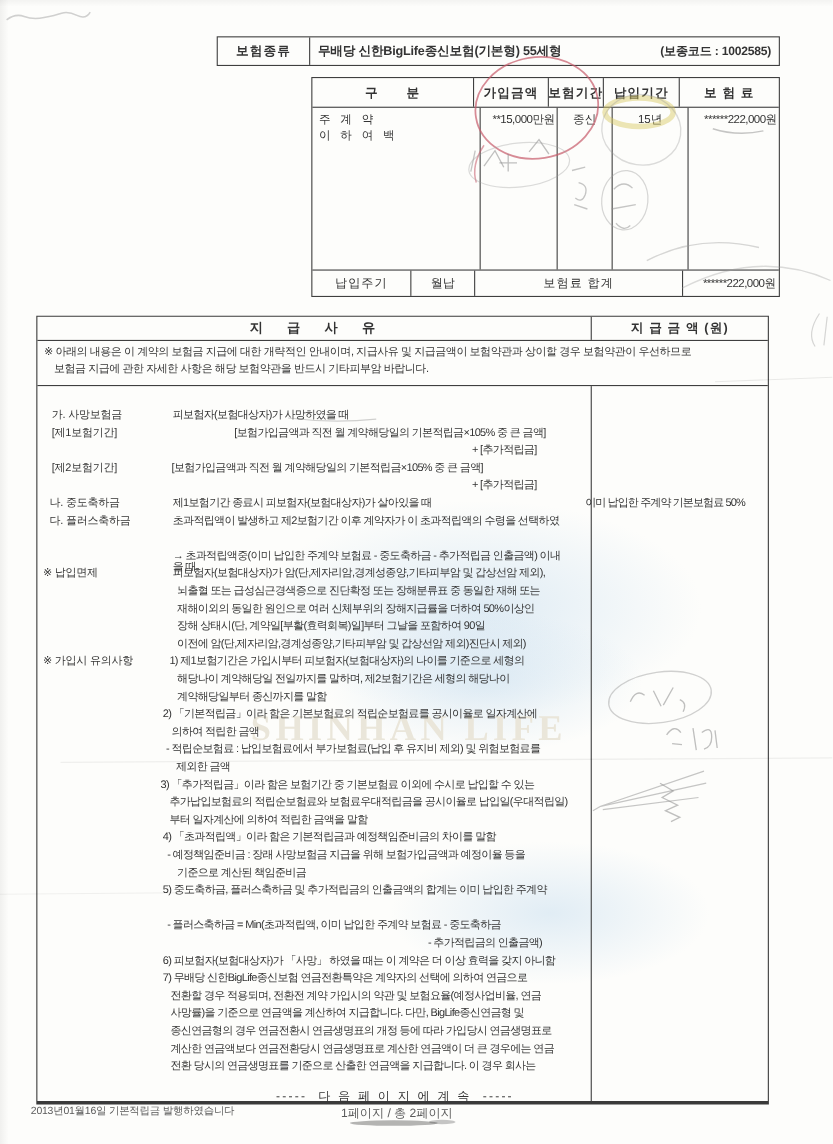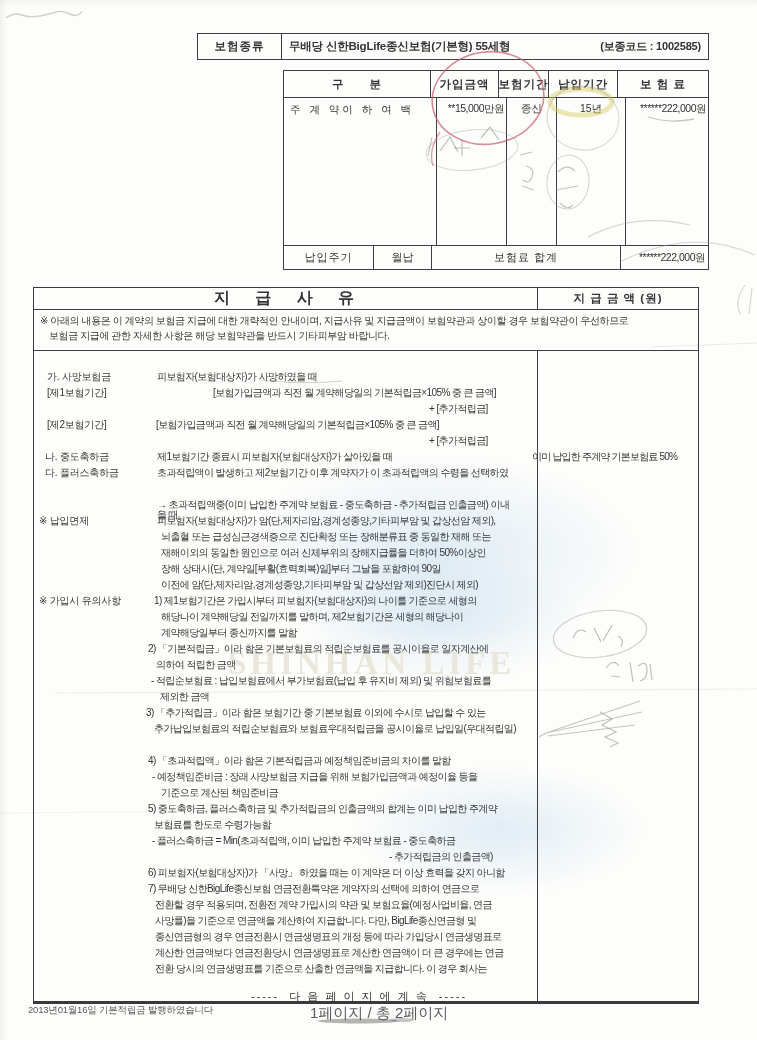--- a/index.html
+++ b/index.html
@@ -37,57 +37,57 @@
 
   
   .t2{position:absolute;left:283px;top:70px;width:424px;height:198px;
       border:1.5px solid #3f3f3f;display:flex;flex-direction:column;z-index:2}
   .t2 .hrow{display:flex;height:26px;border-bottom:1.2px solid #3f3f3f}
   .t2 .hc{border-right:1.2px solid #3f3f3f;display:flex;align-items:center;justify-content:center;
       font-size:11.5px;font-weight:600;letter-spacing:1px;white-space:pre}
   .t2 .drow{display:flex;flex:1}
   .t2 .dc{border-right:1.2px solid #3f3f3f;font-size:10.5px;padding-top:4px}
   .c1{width:146px}.c2{width:67px}.c3{width:49px}.c4{width:68px}.c5{flex:1;border-right:none!important}
-  .name-cell{display:flex;flex-direction:row;padding-left:6px;line-height:14px;letter-spacing:3px;white-space:pre}
+  .name-cell{display:flex;flex-direction:column;padding-left:6px;line-height:14px;letter-spacing:3px;white-space:pre}
   .num-cell{text-align:right;padding-right:2px;letter-spacing:-0.5px;white-space:nowrap}
   .mid-cell{text-align:center}
   .t2 .frow{display:flex;height:23px;border-top:1.2px solid #3f3f3f;font-size:11px;align-items:stretch}
   .t2 .fc{display:flex;align-items:center;border-right:1.2px solid #3f3f3f}
   .f1{width:89px;justify-content:center;letter-spacing:1px}
   .f2{width:57px;justify-content:center}
   .f3{width:188px;justify-content:center;letter-spacing:1px}
   .f4{flex:1;justify-content:flex-end;padding-right:3px;border-right:none!important;
       letter-spacing:-0.5px;font-size:10.5px}
 
   
   .t3{position:absolute;left:33px;top:287px;width:664px;height:713px;
       border:1.6px solid #3a3a3a;border-bottom-width:3px;
       display:flex;flex-direction:column;z-index:2}
   .t3 .hrow{display:flex;height:21px;border-bottom:1.2px solid #3f3f3f}
   .h-left{width:503px;border-right:1.2px solid #3f3f3f;display:flex;align-items:center;
-      justify-content:center;font-size:16px;font-weight:600;letter-spacing:3px;white-space:pre}
+      justify-content:center;font-size:12px;font-weight:600;letter-spacing:3px;white-space:pre}
   .h-right{flex:1;display:flex;align-items:center;justify-content:center;
       font-size:11.5px;font-weight:600;letter-spacing:1px;white-space:pre}
   .notice{height:37px;border-bottom:1.2px solid #3f3f3f;padding:3px 0 0 6px;
       font-size:10px;line-height:15px;white-space:nowrap;letter-spacing:-0.4px}
   .notice .l2{padding-left:9px}
   .content{position:relative;flex:1}
   .vdiv{position:absolute;left:503px;top:0;bottom:0;width:1.2px;background:#3f3f3f}
   .brow{position:absolute;left:0;width:100%;height:16px;font-size:10px}
   .brow .lbl{position:absolute;top:0;white-space:nowrap;letter-spacing:-0.2px}
   .brow .txt{position:absolute;top:0;white-space:nowrap;letter-spacing:-0.6px}
   .brow .amt{position:absolute;left:498px;top:0;width:164px;white-space:nowrap;
       font-size:10px;letter-spacing:-0.8px}
   .continues{position:absolute;left:150px;top:638px;width:350px;text-align:center;
       font-size:11px;letter-spacing:2px;white-space:pre}
 
   
   .footer-issued{position:absolute;left:28px;top:1004px;font-size:9.5px;color:#5a5a5a;
       letter-spacing:-0.2px;z-index:2}
-  .footer-page{position:absolute;left:310px;top:1004px;font-size:15px;color:#5a5a5a;z-index:2}
+  .footer-page{position:absolute;left:310px;top:1004px;font-size:11px;color:#5a5a5a;z-index:2}
 
   .pen{position:absolute;inset:0;z-index:10;pointer-events:none}
 </style>
 </head>
 <body>
 
 <div class="page">
 
   <div class="edge-l"></div>
   <div class="edge-t"></div>
@@ -213,34 +213,34 @@
         </div>
         <div class="brow" style="top: 323px;">
           <span class="txt" style="left: 117px;">- 적립순보험료 : 납입보험료에서 부가보험료(납입 후 유지비 제외) 및 위험보험료를</span>
         </div>
         <div class="brow" style="top: 355px;">
           <span class="txt" style="left: 112px;">3) 「추가적립금」이라 함은 보험기간 중 기본보험료 이외에 수시로 납입할 수 있는</span>
         </div>
         <div class="brow" style="top: 371px;">
           <span class="txt" style="left: 120px;">추가납입보험료의 적립순보험료와 보험료우대적립금을 공시이율로 납입일(우대적립일)</span>
         </div>
+        <div class="brow" style="top: 387px;">
+          <span class="txt" style="left: 120px;">부터 일자계산에 의하여 적립한 금액을 말함</span>
+        </div>
         <div class="brow" style="top: 403px;">
           <span class="txt" style="left: 114px;">4) 「초과적립액」이라 함은 기본적립금과 예정책임준비금의 차이를 말함</span>
         </div>
         <div class="brow" style="top: 419px;">
           <span class="txt" style="left: 118px;">- 예정책임준비금 : 장래 사망보험금 지급을 위해 보험가입금액과 예정이율 등을</span>
         </div>
         <div class="brow" style="top: 435px;">
           <span class="txt" style="left: 127px;">기준으로 계산된 책임준비금</span>
         </div>
         <div class="brow" style="top: 451px;">
           <span class="txt" style="left: 114px;">5) 중도축하금, 플러스축하금 및 추가적립금의 인출금액의 합계는 이미 납입한 주계약</span>
-        </div>
-        <div class="brow" style="top: 467px;">
-          <span class="txt" style="left: 120px;">보험료를 한도로 수령가능함</span>
         </div>
         <div class="brow" style="top: 483px;">
           <span class="txt" style="left: 118px;">- 플러스축하금 = Min(초과적립액, 이미 납입한 주계약 보험료 - 중도축하금</span>
         </div>
         <div class="brow" style="top: 499px;">
           <span class="txt" style="left: 355px;">- 추가적립금의 인출금액)</span>
         </div>
         <div class="brow" style="top: 515px;">
           <span class="txt" style="left: 114px;">6) 피보험자(보험대상자)가 「사망」 하였을 때는 이 계약은 더 이상 효력을 갖지 아니함</span>
         </div>

